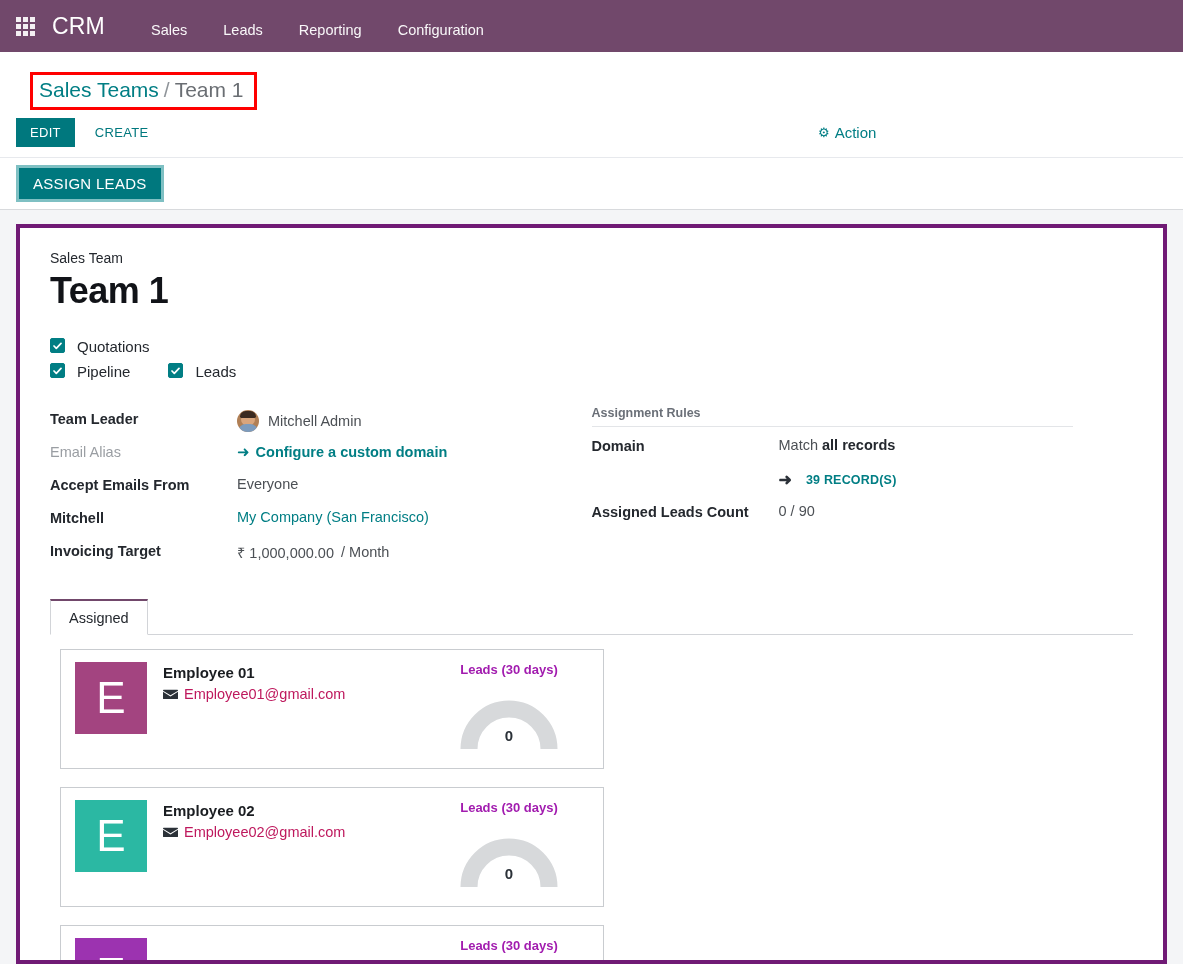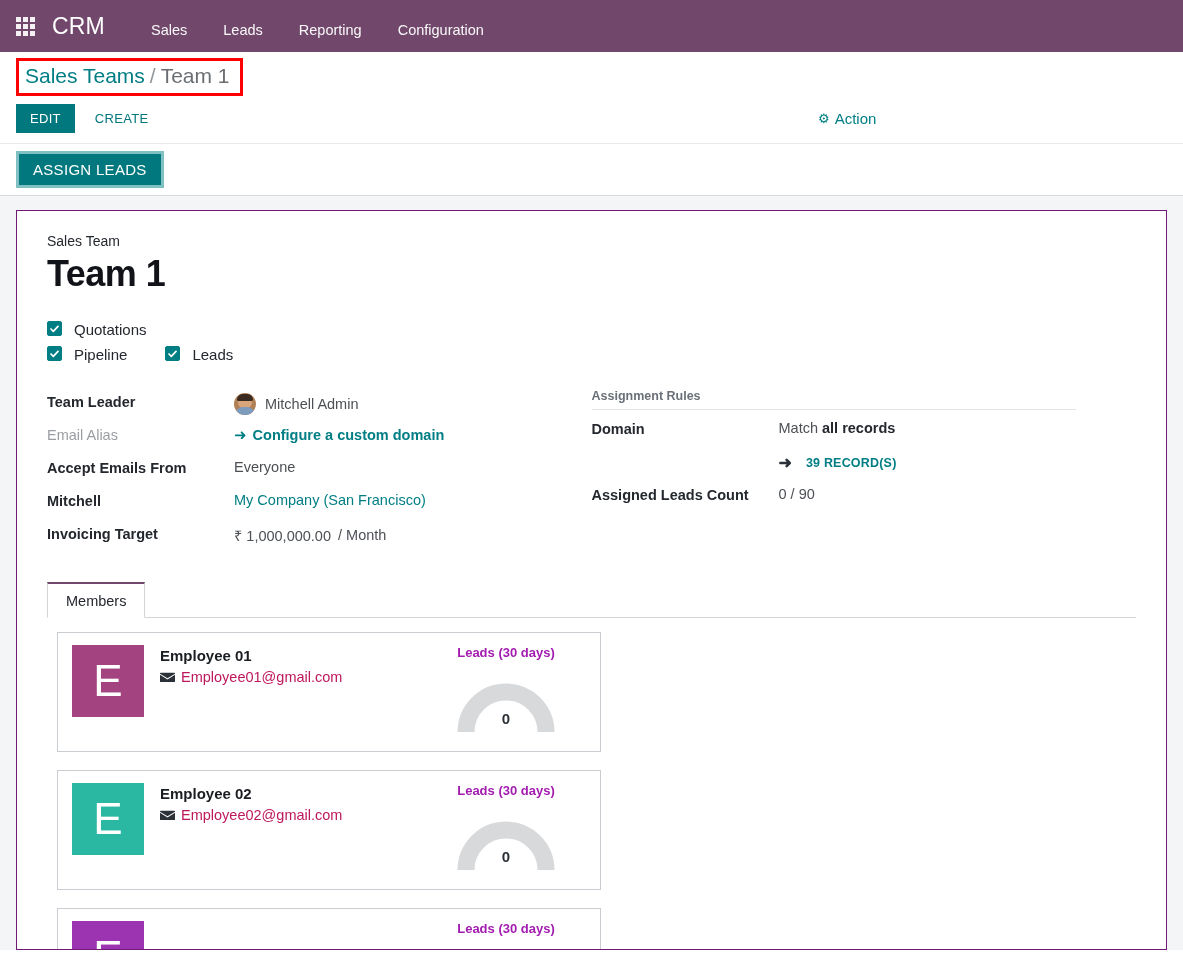--- a/index.html
+++ b/index.html
@@ -47,21 +47,21 @@
     padding: 0 18px;
     line-height: 52px;
     height: 44px;
     cursor: pointer;
     opacity: .96;
     white-space: nowrap;
   }
 
   
   .control-panel { background: #ffffff; }
-  .breadcrumb-row { padding: 6px 16px 0 16px; }
+  .breadcrumb-row { padding: 20px 16px 0 16px; margin-left: 14px; }
   .breadcrumb {
     display: inline-flex;
     align-items: baseline;
     border: 3px solid #ff0000;
     padding: 3px 10px 5px 6px;
     background: #ffffff;
   }
   .bc-link {
     color: #017e84;
     font-size: 21px;
@@ -134,21 +134,21 @@
     cursor: pointer;
     letter-spacing: .3px;
     font-family: "Liberation Sans", sans-serif;
     margin-left: 3px;
   }
 
   
   .sheet-bg { background: #f4f5f7; padding: 14px 16px 0 16px; height: 754px; }
   .sheet {
     background: #ffffff;
-    border: 1px solid #701a75;
+    border: 4px solid #701a75;
     height: 100%;
     padding: 22px 30px 0 30px;
     overflow: hidden;
   }
 
   .subtitle { font-size: 14px; color: #24282e; margin-bottom: 4px; }
   .title {
     font-size: 36px;
     font-weight: bold;
     color: #111318;
@@ -453,21 +453,21 @@
 
         <div class="field-row">
           <div class="field-label">Assigned Leads Count</div>
           <div class="field-value">0 / 90</div>
         </div>
       </div>
     </div>
 
     <div class="notebook">
       <div class="tabs">
-        <div class="tab">Members</div>
+        <div class="tab">Assigned</div>
       </div>
       <div class="tab-page">
         <div class="kanban-grid">
 
           <div class="member-card">
             <div class="mcard-avatar" style="background: rgb(163, 68, 128);">E</div>
             <div class="mcard-info">
               <div class="mcard-name">Employee 01</div>
               <div class="mcard-email">
                 <span class="mail-ico">

